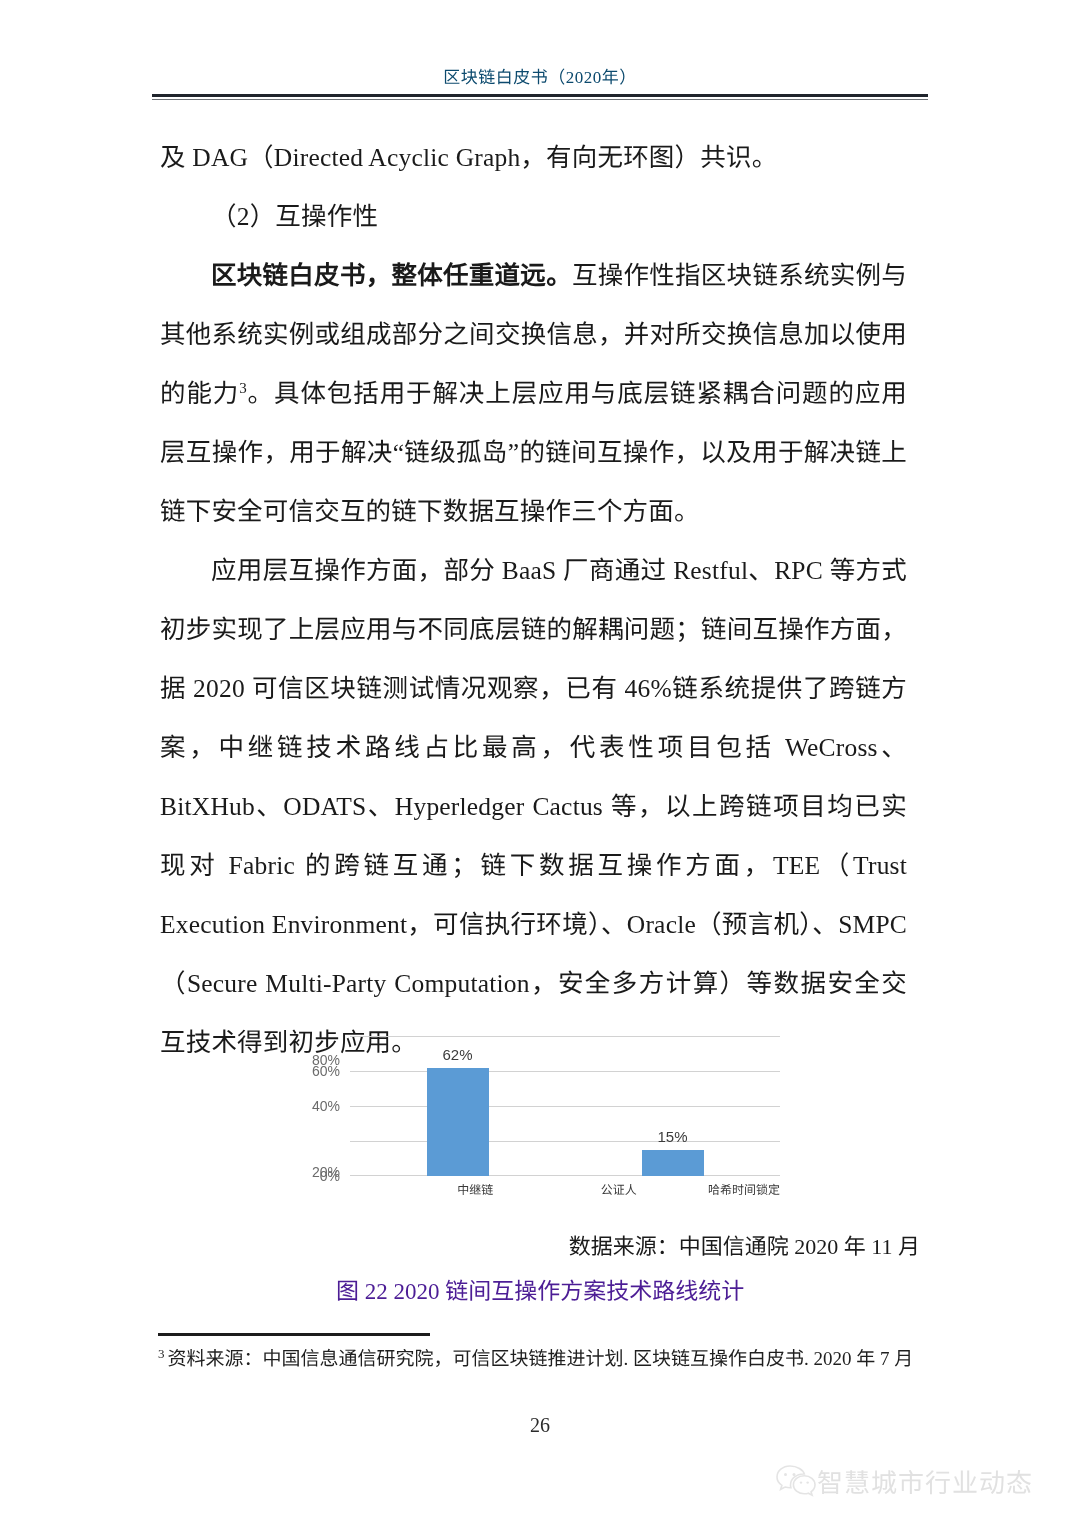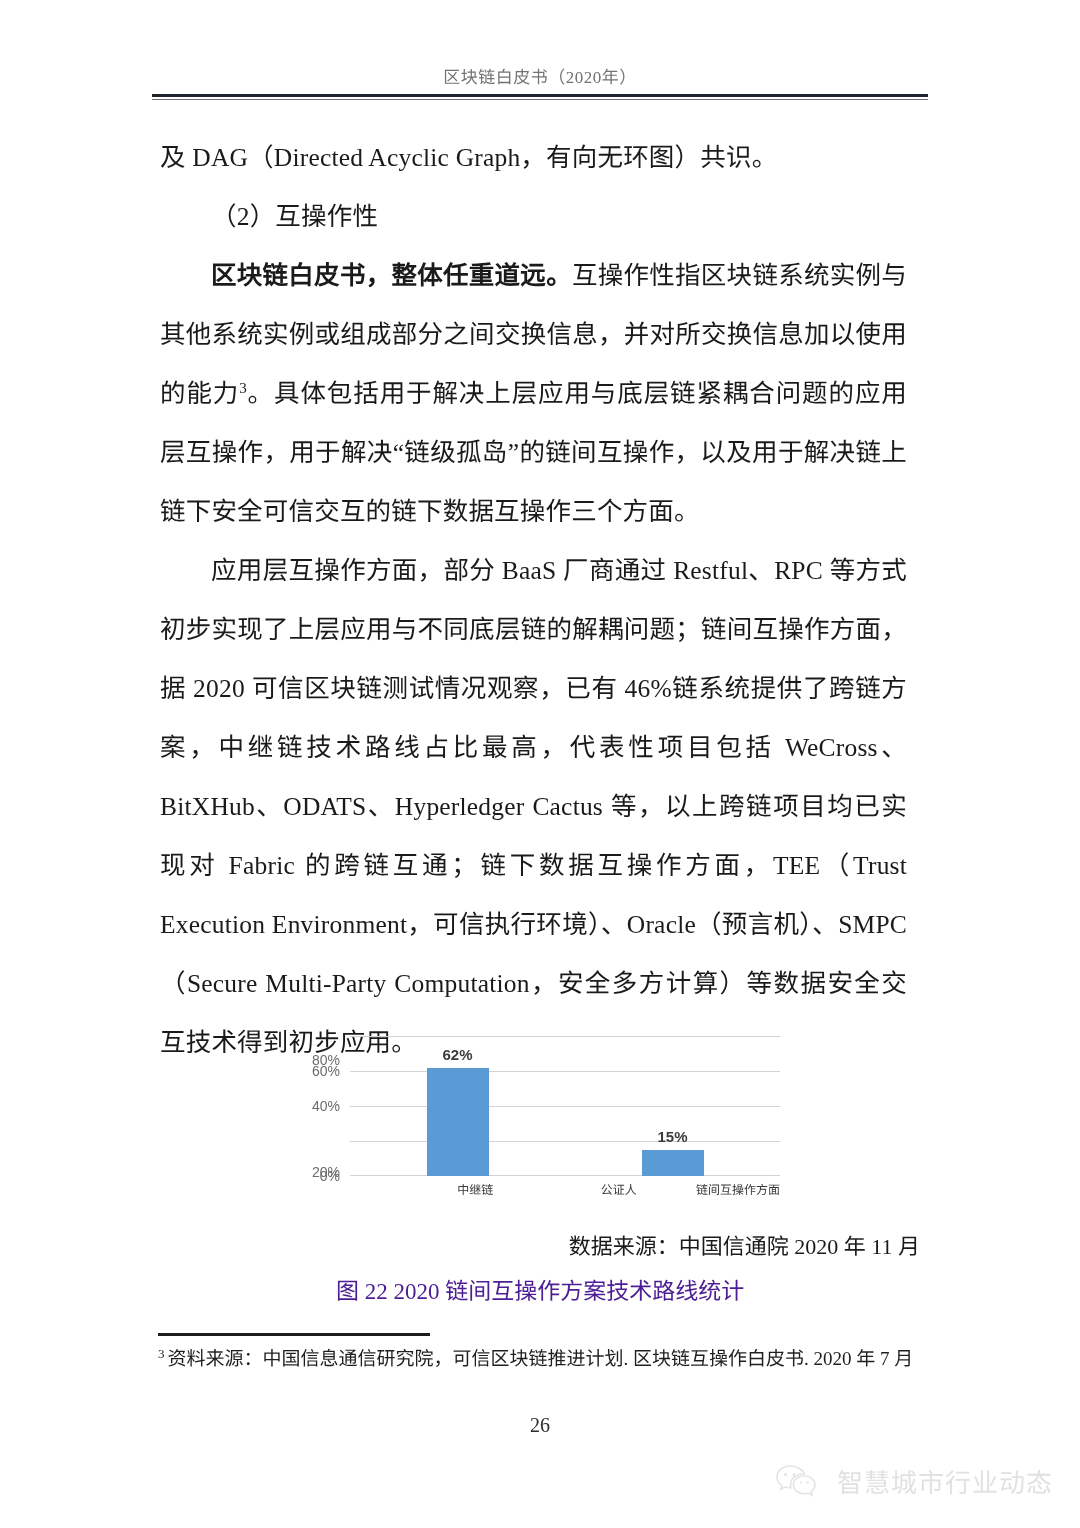--- a/index.html
+++ b/index.html
@@ -22,21 +22,21 @@
   .header {
     position: absolute;
     left: 152px;
     top: 68px;
     width: 776px;
   }
   .header-title {
     text-align: center;
     font-size: 17px;
     letter-spacing: 0.5px;
-    color: #737373;
+    color: #0c4a6e;
     line-height: 1.2;
     white-space: nowrap;
   }
   .header-rule {
     margin-top: 6px;
     border-top: 3px solid #20242c;
     border-bottom: 1px solid #6e7277;
     height: 2px;
     box-sizing: content-box;
   }
@@ -125,21 +125,21 @@
     height: 100%;
     display: flex;
     flex-direction: column;
     justify-content: flex-end;
     align-items: center;
   }
   .bar-value {
     position: absolute;
     font-size: 15px;
     color: #3c3c3c;
-    font-weight: 700;
+    font-weight: 400;
     white-space: nowrap;
   }
   .bar-rect {
     width: 62px;
     background: #5b9bd5;
   }
   .x-labels {
     position: absolute;
     left: 50px;
     right: 0;
@@ -213,21 +213,21 @@
     color: #2b2b2b;
   }
 
   
   .watermark {
     position: absolute;
     left: 775px;
     top: 1462px;
     display: flex;
     align-items: center;
-    gap: 20px;
+    gap: 0;
     opacity: 0.55;
   }
   .wechat-icon { width: 42px; height: 34px; display: block; }
   .watermark-text {
     font-family: "Liberation Sans", "DejaVu Sans", sans-serif;
     font-size: 26px;
     color: #c9c9c9;
     letter-spacing: 1px;
     white-space: nowrap;
   }
@@ -278,21 +278,21 @@
           <div class="bar-slot">
             <span class="bar-value" style="bottom:31px;">15%</span>
             <div class="bar-rect" style="height:26.25px;"></div>
           </div>
         </div>
       </div>
 
       <div class="x-labels">
         <div class="x-label">中继链</div>
         <div class="x-label">公证人</div>
-        <div class="x-label">链间互操作方面</div>
+        <div class="x-label">哈希时间锁定</div>
       </div>
     </div>
   </div>
 
   <div class="source-line">数据来源：中国信通院 2020 年 11 月</div>
   <div class="fig-caption">图 22 2020 链间互操作方案技术路线统计</div>
 
   <div class="footnote-rule"></div>
   <div class="footnote"><sup>3</sup><span>资料来源：中国信息通信研究院，可信区块链推进计划. 区块链互操作白皮书. 2020 年 7 月</span></div>
 

